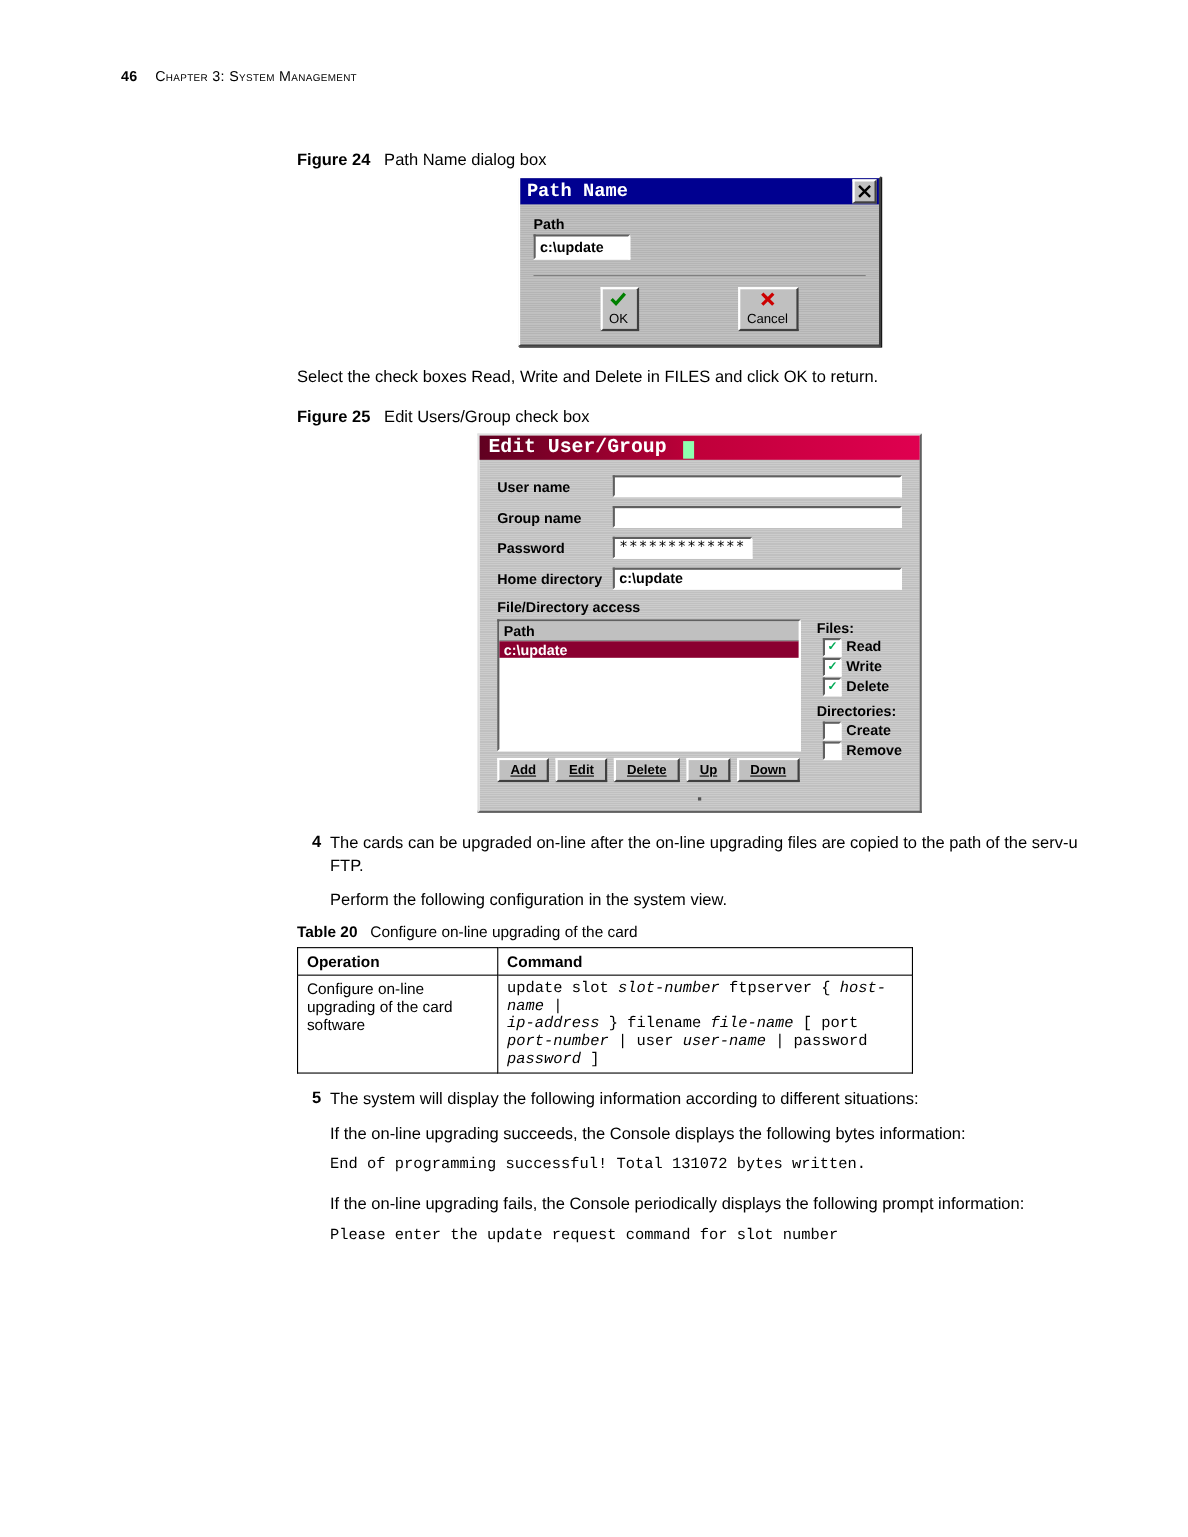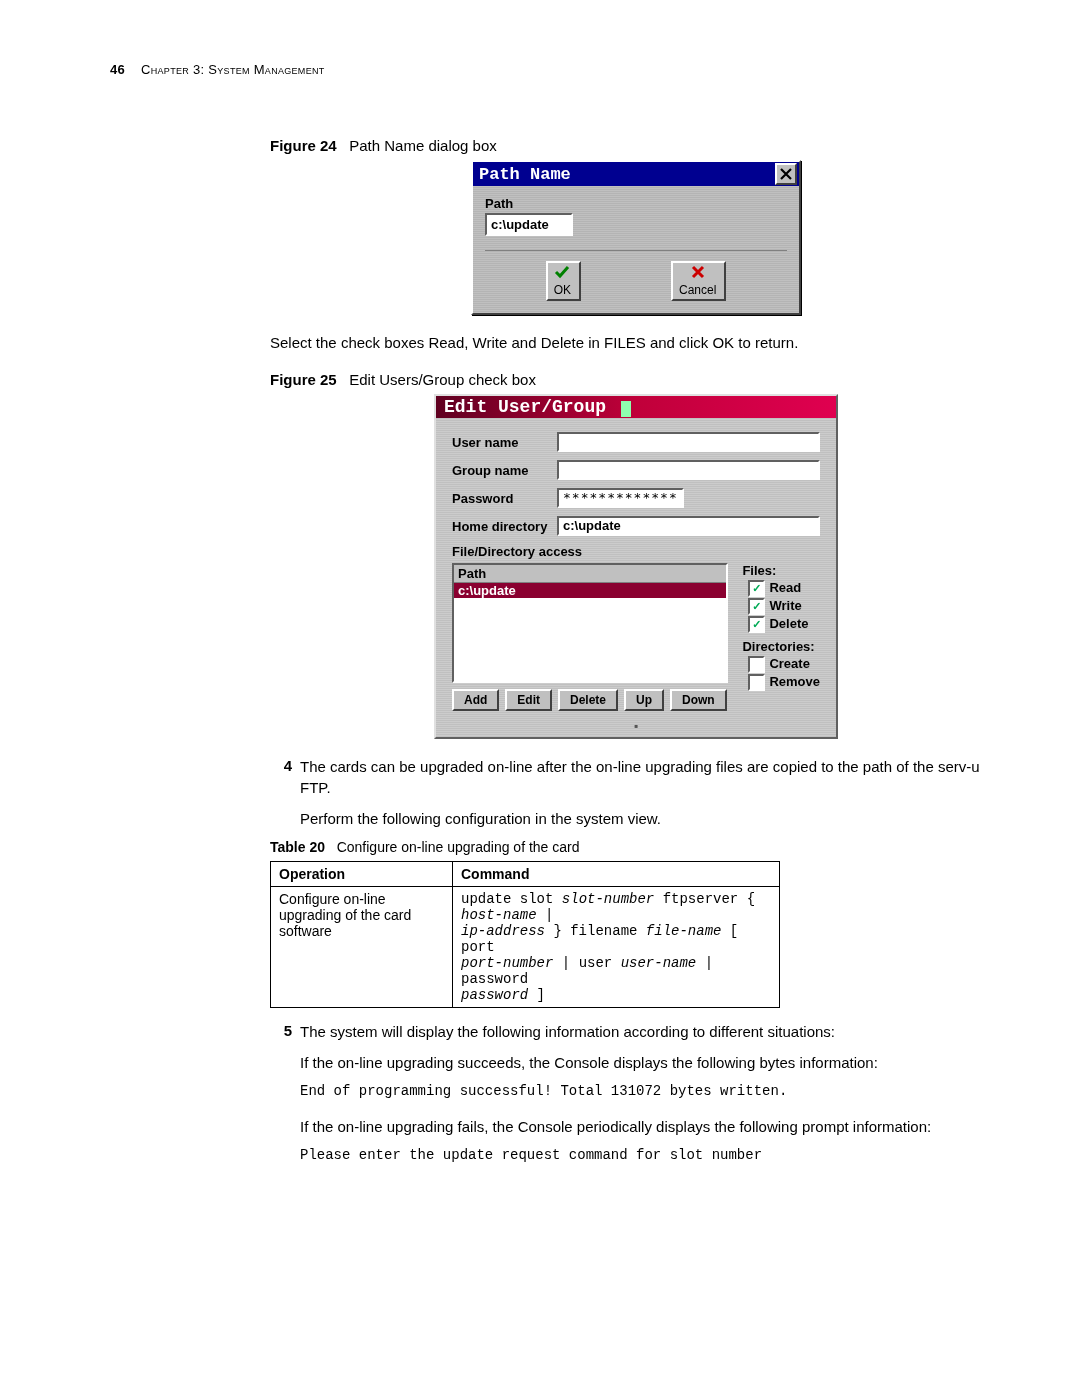--- a/index.html
+++ b/index.html
@@ -160,34 +160,34 @@
   .cbx-row { display:flex;align-items:flex-start;gap:4px; margin:1px 0 1px 6px; }
   .cbx {
     width:13px;height:13px;
     background:#fff;
     border:2px solid;
     border-color:#606060 #fff #fff #606060;
     display:inline-flex;align-items:center;justify-content:center;
     font-size:11px;color:#000;font-weight:bold;line-height:1;
   }
   .cbx.checked::after { content:"✓"; color:#0a5; }
-  .b-row { display:flex; gap:6px; margin-top:6px; }
+  .b-row { display:flex; gap:6px; margin-top:6px;text-decoration:underline; }
   .b-row .w9x-btn { font-size:12px; font-weight:bold; padding:2px 10px; }
   .bottom-handle { text-align:center; font-size:12px; color:#555; padding:0 0 4px; }
 
   .step { display:flex; margin: 2px 0 10px; }
   .step .num { width: 22px; text-align:right; font-weight:bold; margin-right:8px; }
   .step .txt { flex:1; line-height:1.38; }
 
   
   .tbl-cap { margin: 10px 0 6px; font-size:14px; }
   .tbl-cap strong { font-weight:bold; }
   table.cmd {
     border-collapse: collapse;
-    width: 510px;
+    width: 560px;
   }
   table.cmd th, table.cmd td {
     border: 1px solid #000;
     padding: 4px 8px;
     font-size: 14px;
     vertical-align: top;
     text-align:left;
   }
   table.cmd th { font-weight:bold; }
   .mono { font-family:"Courier New", monospace; font-size:14px; }

